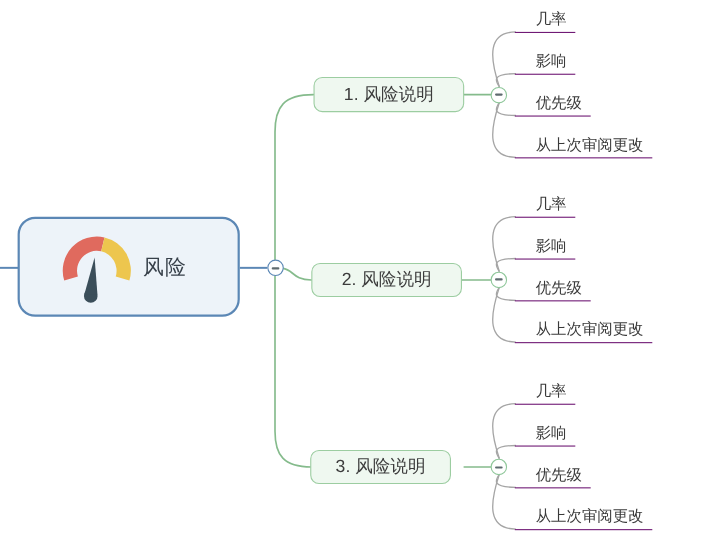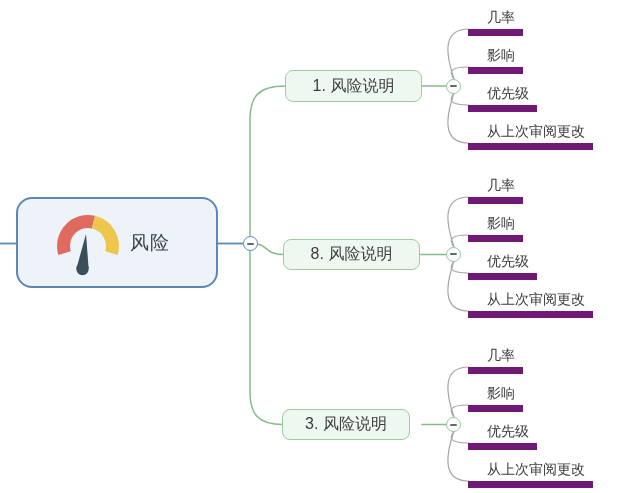--- a/index.html
+++ b/index.html
@@ -14,21 +14,21 @@
     background:#edf3f9;border:2px solid #5b87b5;border-radius:16px;
     padding-left:30px;
   }
   .root-node .label{font-size:19px;color:#37404a;margin-left:6px;letter-spacing:1px;}
   .child-node{
     background:#eff8f0;border:1.5px solid #9ccda1;border-radius:8px;
     justify-content:center;font-size:16px;color:#3c3c3c;
   }
   .leaf-node{
     position:absolute;display:inline-block;height:23px;line-height:22px;
-    padding:0 8px 0 19px;border-bottom:7px solid #701a75;
+    padding:0 8px 0 19px;border-bottom:1px solid #701a75;
     font-size:14px;color:#3a3a3a;white-space:nowrap;background:transparent;
   }
   .collapse-btn{
     position:absolute;width:13px;height:13px;border-radius:50%;
     background:#ffffff;display:flex;align-items:center;justify-content:center;
     cursor:pointer;
   }
   .collapse-btn.blue{border:1px solid #5b87b5;}
   .collapse-btn.green{border:1px solid #8fc79a;}
   .collapse-btn .bar{display:block;width:7px;height:2px;background:#5f6b6f;border-radius:1px;}
@@ -78,21 +78,21 @@
         <path d="M 38 28 L 40.6 62 L 28.6 62 Z"></path>
       </g>
     </svg>
     <span class="label">风险</span>
   </div>
 
   <div class="node child-node" style="left:285px;top:70px;width:137px;height:32px;">
     <span>1. 风险说明</span>
   </div>
   <div class="node child-node" style="left:283px;top:239px;width:137px;height:31px;">
-    <span>8. 风险说明</span>
+    <span>2. 风险说明</span>
   </div>
   <div class="node child-node" style="left:282px;top:409px;width:128px;height:31px;">
     <span>3. 风险说明</span>
   </div>
 
   <div class="leaf-node" style="left:468px;top:6px;">几率</div>
   <div class="leaf-node" style="left:468px;top:44px;">影响</div>
   <div class="leaf-node" style="left:468px;top:82px;">优先级</div>
   <div class="leaf-node" style="left:468px;top:120px;">从上次审阅更改</div>
 

